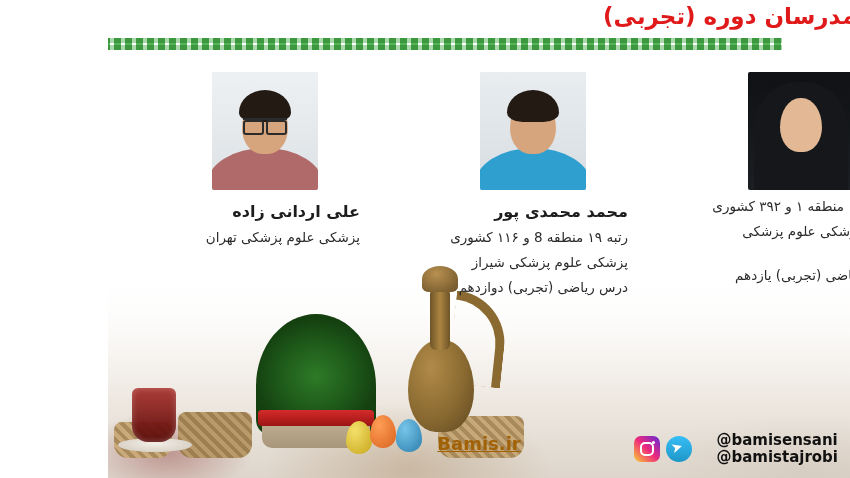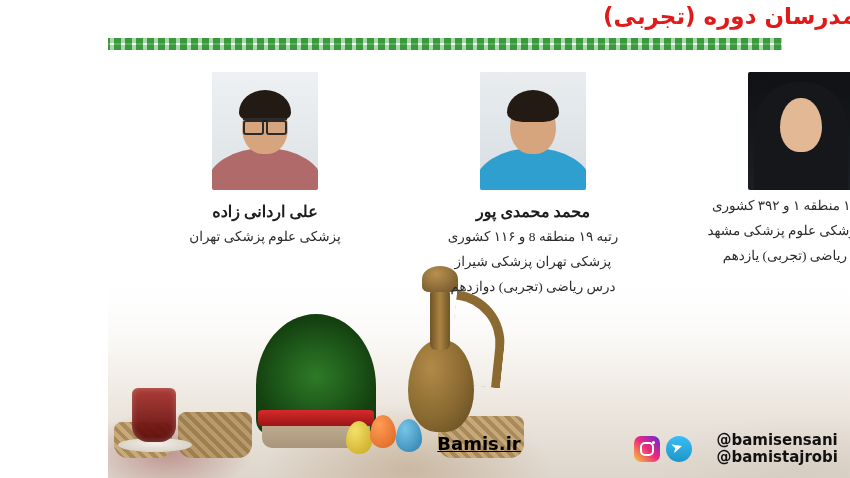--- a/index.html
+++ b/index.html
@@ -207,23 +207,22 @@
     left: 0;
     width: 850px;
     display: flex;
     flex-direction: row;
     justify-content: center;
     gap: 78px;
     direction: rtl;
   }
   .card {
     width: 190px;
-    text-align: center;
+    text-align: right;
     direction: rtl;
-    font-family: Liberation Serif, serif;
   }
   .photo {
     width: 106px;
     height: 118px;
     margin: 0 auto;
     border-radius: 2px;
     position: relative;
     overflow: hidden;
     background: #dfe4e8;
   }
@@ -314,21 +313,21 @@
   }
 
   
   .site {
     position: absolute;
     left: 50%;
     transform: translateX(-50%);
     bottom: 24px;
     font-size: 18px;
     font-weight: bold;
-    color: #000000;
+    color: #a16207;
     text-decoration: underline;
     direction: ltr;
   }
   .social {
     position: absolute;
     right: 12px;
     bottom: 12px;
     display: flex;
     flex-direction: row-reverse;
     align-items: center;
@@ -435,21 +434,21 @@
 
     <div class="card">
       <div class="photo">
         <div class="bg" style="background:linear-gradient(to bottom,#e9edf0,#d7dde2);"></div>
         <div class="shoulders" style="background:#2f9fd0;"></div>
         <div class="head"></div>
         <div class="hair"></div>
       </div>
       <div class="card-name">محمد محمدی پور</div>
       <div class="card-line">رتبه ۱۹ منطقه 8 و ۱۱۶ کشوری</div>
-      <div class="card-line">پزشکی تهران پزشکی شیراز</div>
+      <div class="card-line">پزشکی علوم پزشکی شیراز</div>
       <div class="card-line">درس ریاضی (تجربی) دوازدهم</div>
     </div>
 
     <div class="card">
       <div class="photo">
         <div class="bg" style="background:linear-gradient(to bottom,#eef1f3,#dce1e5);"></div>
         <div class="shoulders" style="background:#b06a6a;"></div>
         <div class="head"></div>
         <div class="hair"></div>
         <div class="glasses"></div>

